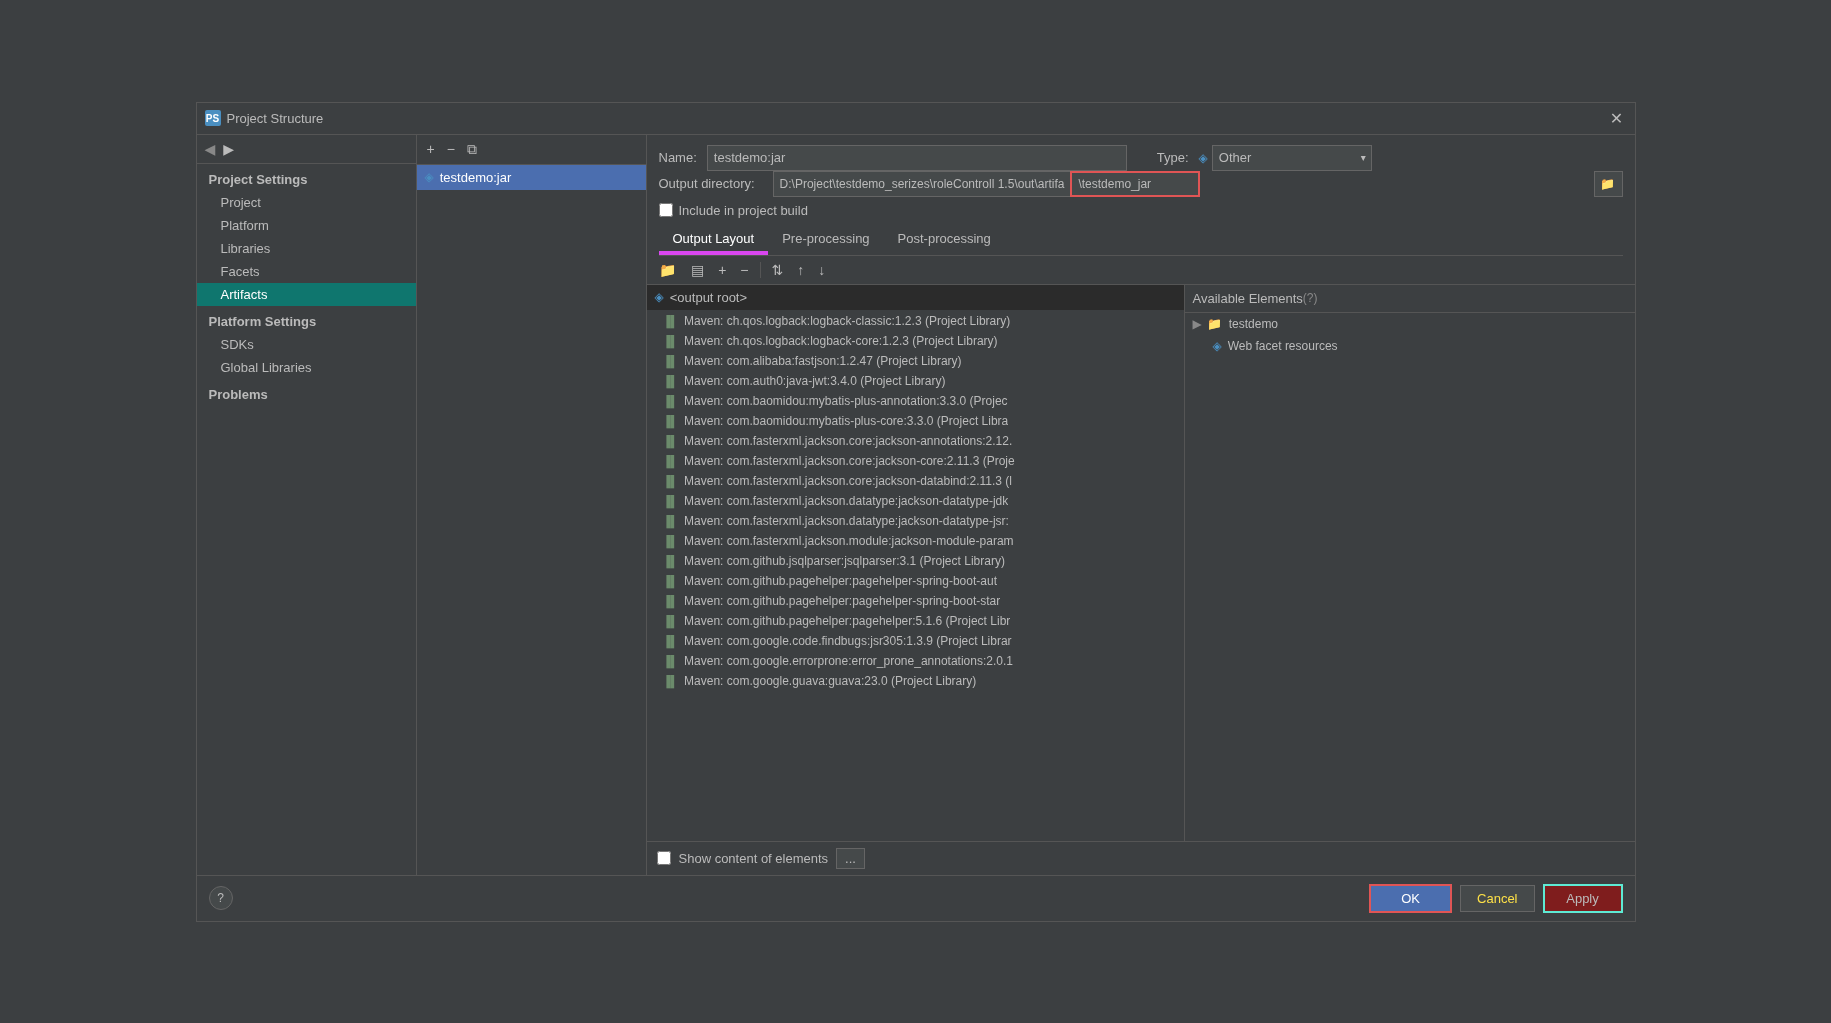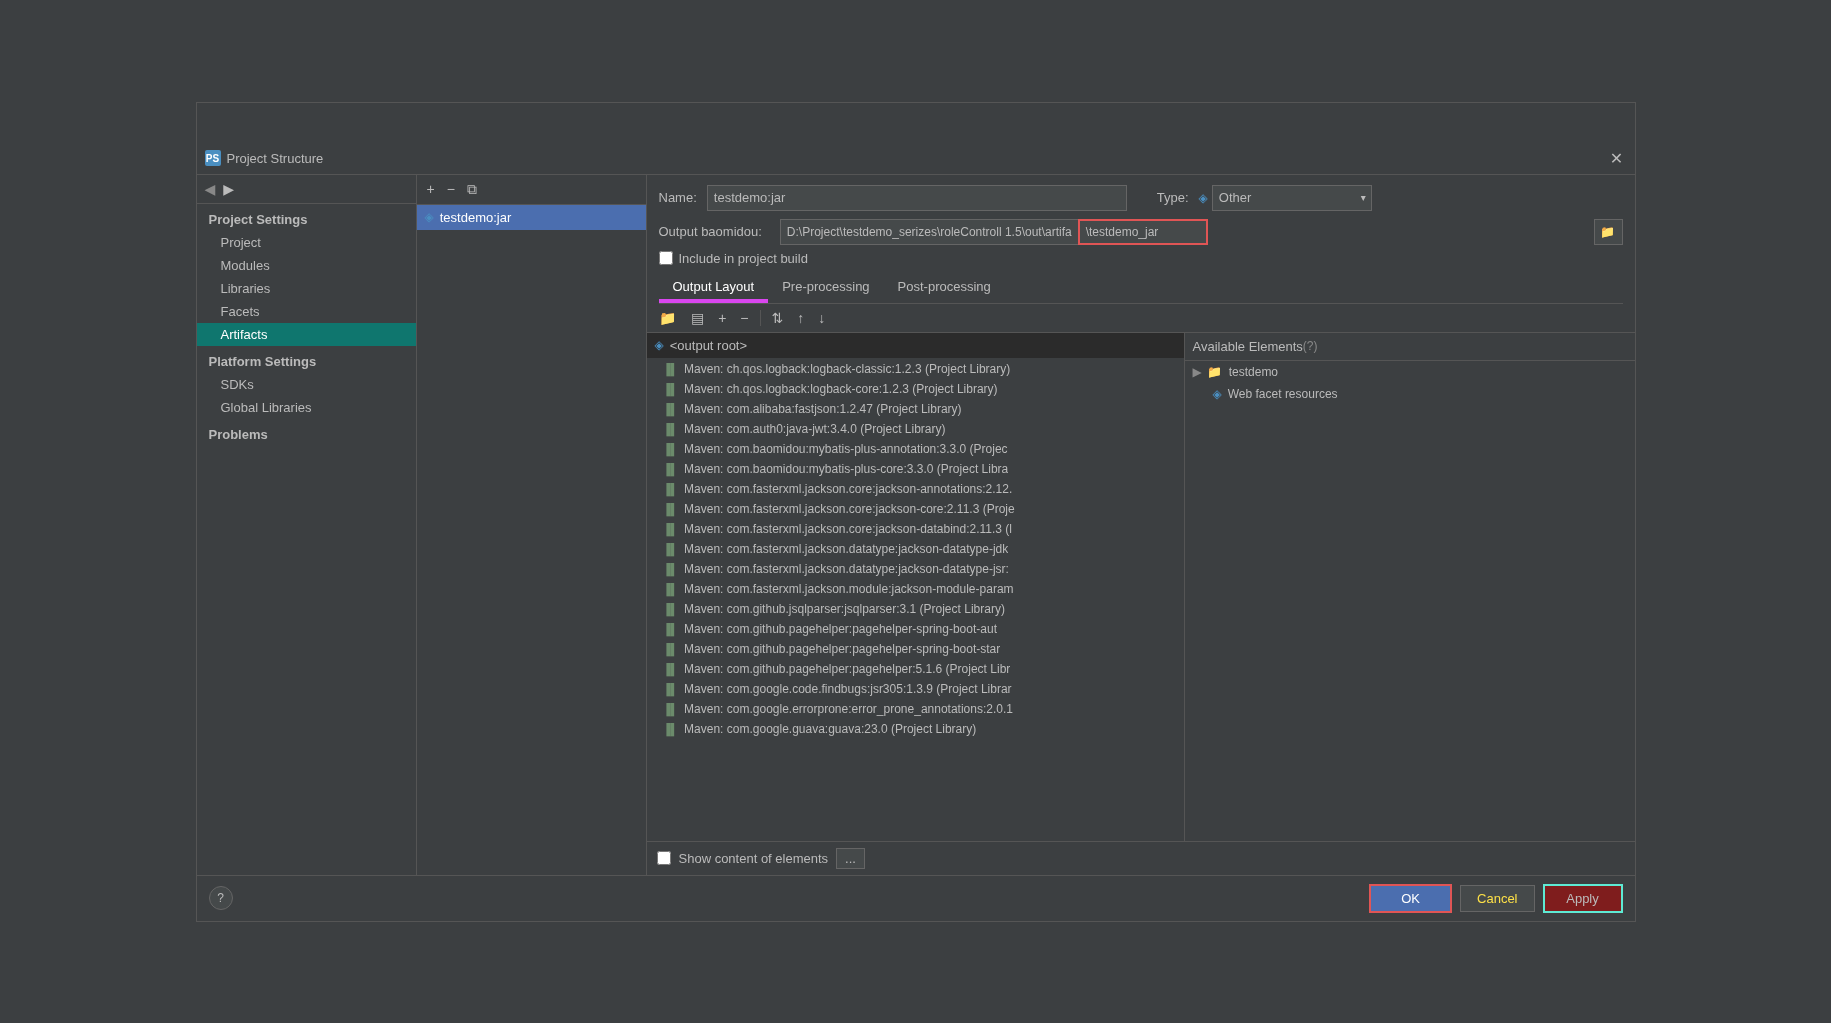--- a/index.html
+++ b/index.html
@@ -23,21 +23,20 @@
       position: relative;
     }
     .title-bar {
       background: #3c3f41;
       height: 32px;
       display: flex;
       align-items: center;
       padding: 0 8px;
       border-bottom: 1px solid #555;
       flex-shrink: 0;
-      margin-top: 40px;
     }
     .title-bar-icon {
       width: 16px;
       height: 16px;
       margin-right: 6px;
       background: #4a8fc1;
       border-radius: 2px;
       display: flex;
       align-items: center;
       justify-content: center;
@@ -162,21 +161,20 @@
       background: #3c3f41;
       overflow: hidden;
     }
     .main-top {
       padding: 10px 12px 0 12px;
     }
     .name-row {
       display: flex;
       align-items: center;
       gap: 10px;
-      margin-bottom: 8px;
     }
     .name-label { color: #bbb; font-size: 13px; white-space: nowrap; }
     .name-input {
       flex: 1;
       max-width: 420px;
       background: #45494a;
       border: 1px solid #656565;
       color: #bbb;
       padding: 3px 6px;
       font-size: 13px;
@@ -478,21 +476,21 @@
 
   <div class="main-content">
 
     <div class="sidebar">
       <div class="sidebar-nav-arrows">
         <span class="nav-arrow">◀</span>
         <span class="nav-arrow active">▶</span>
       </div>
       <div class="sidebar-section-label">Project Settings</div>
       <div class="sidebar-item">Project</div>
-      <div class="sidebar-item">Modules</div>
+      <div class="sidebar-item">Platform</div>
       <div class="sidebar-item">Libraries</div>
       <div class="sidebar-item">Facets</div>
       <div class="sidebar-item active">Artifacts</div>
       <div class="sidebar-platform-label">Platform Settings</div>
       <div class="sidebar-item">SDKs</div>
       <div class="sidebar-item">Global Libraries</div>
       <div class="sidebar-section-label">Problems</div>
     </div>
 
     <div class="artifact-panel">
@@ -519,21 +517,21 @@
           <div class="type-select-wrapper">
             <span style="color:#4a8fc1; margin-right:4px; font-size:12px;">◈</span>
             <select class="type-select">
               <option>Other</option>
             </select>
             <span class="type-select-arrow">▾</span>
           </div>
         </div>
 
         <div class="output-dir-row">
-          <label class="output-dir-label">Output baomidou:</label>
+          <label class="output-dir-label">Output directory:</label>
           <div class="dir-field-container">
             <div class="dir-text-normal">D:\Project\testdemo_serizes\roleControll  1.5\out\artifa</div>
             <div class="dir-text-highlighted">\testdemo_jar</div>
           </div>
           <button class="output-dir-browse">📁</button>
         </div>
 
         <div class="include-build-row">
           <input type="checkbox" class="include-checkbox" style="">
           <label class="include-label">Include in project build</label>

